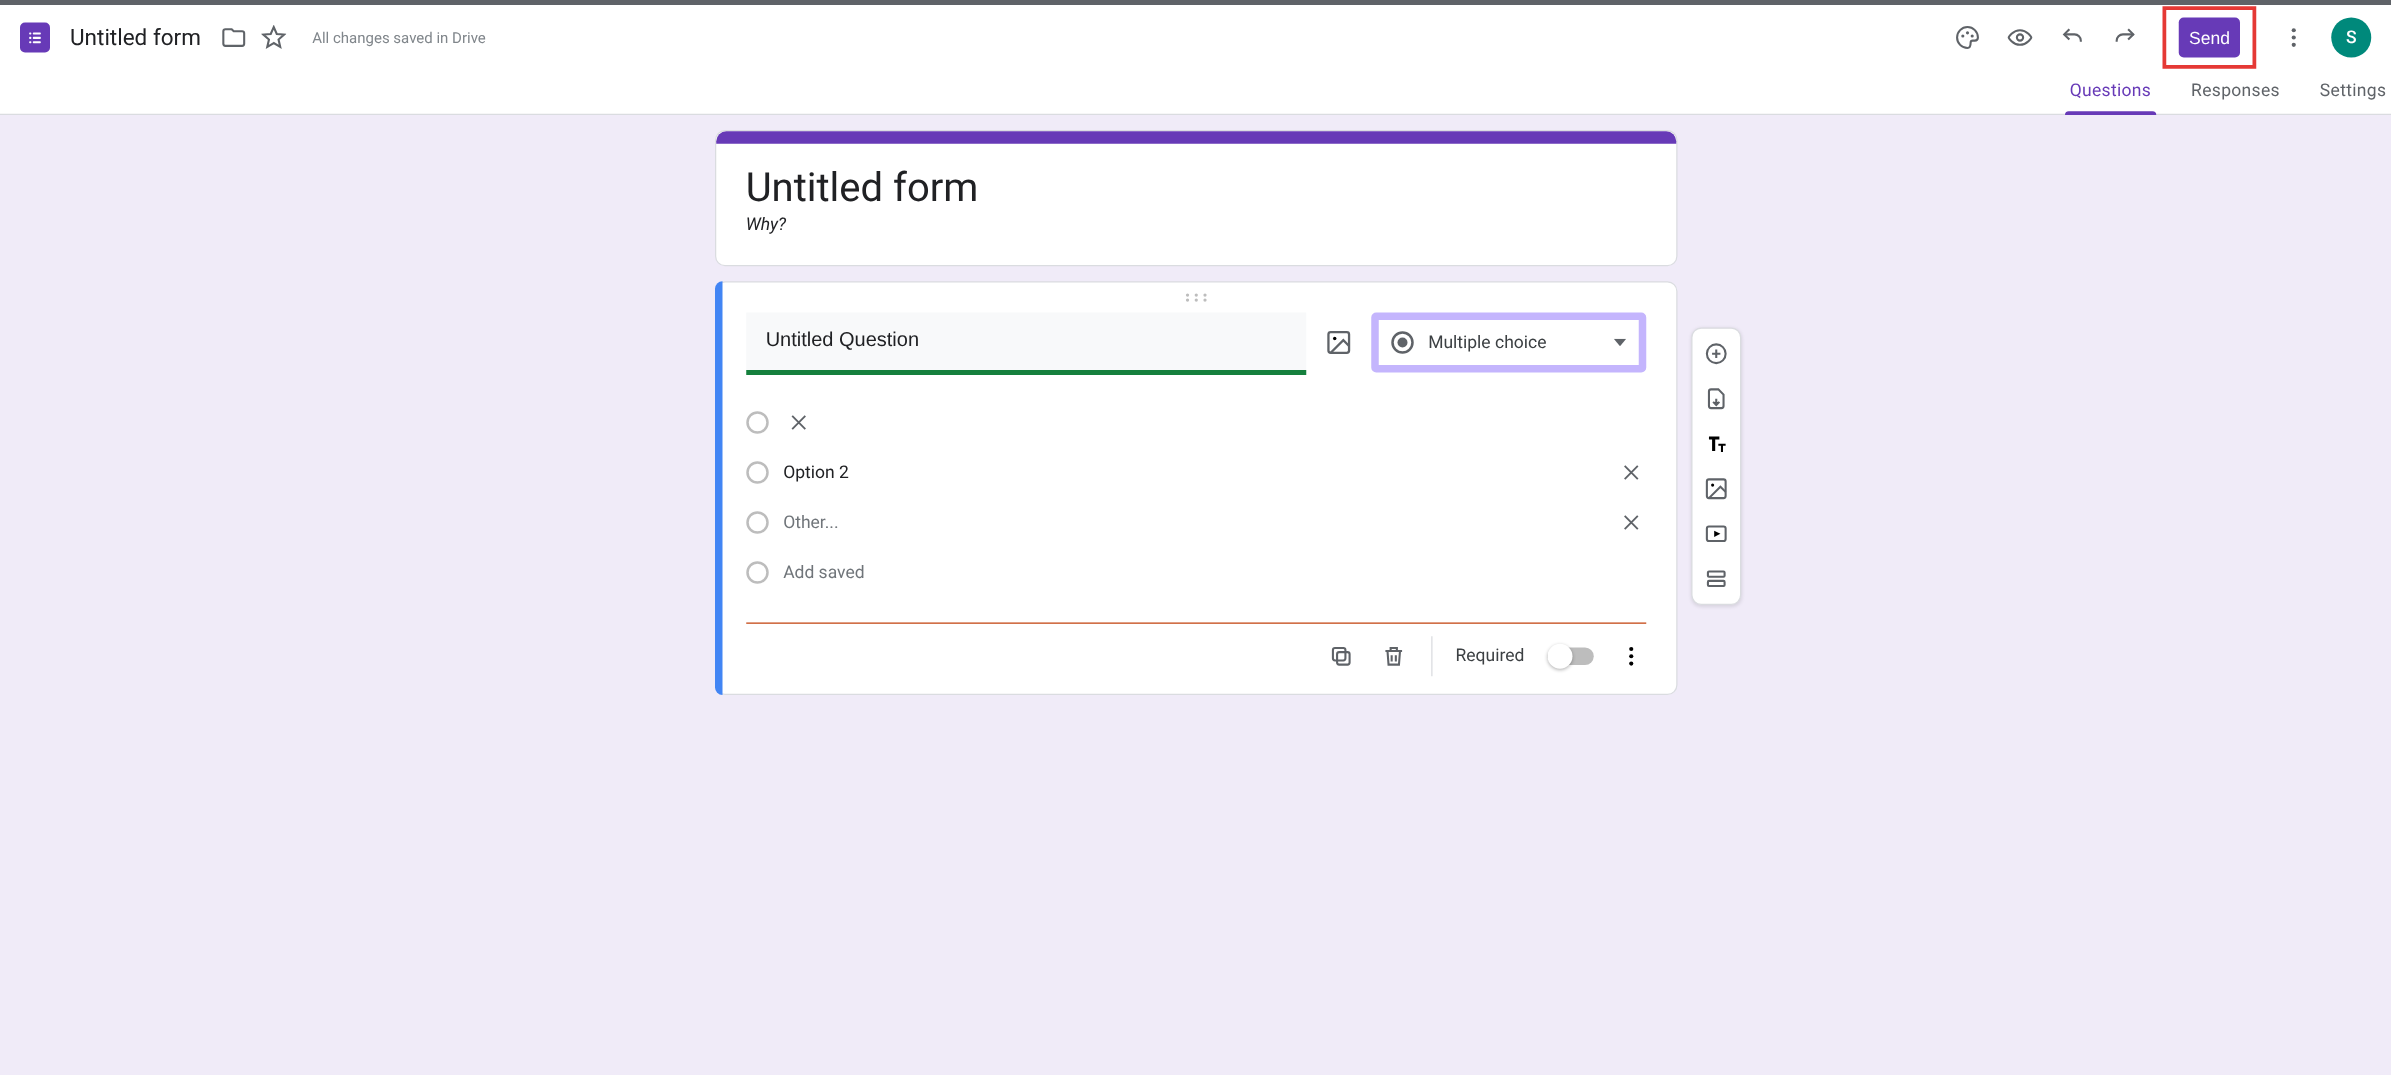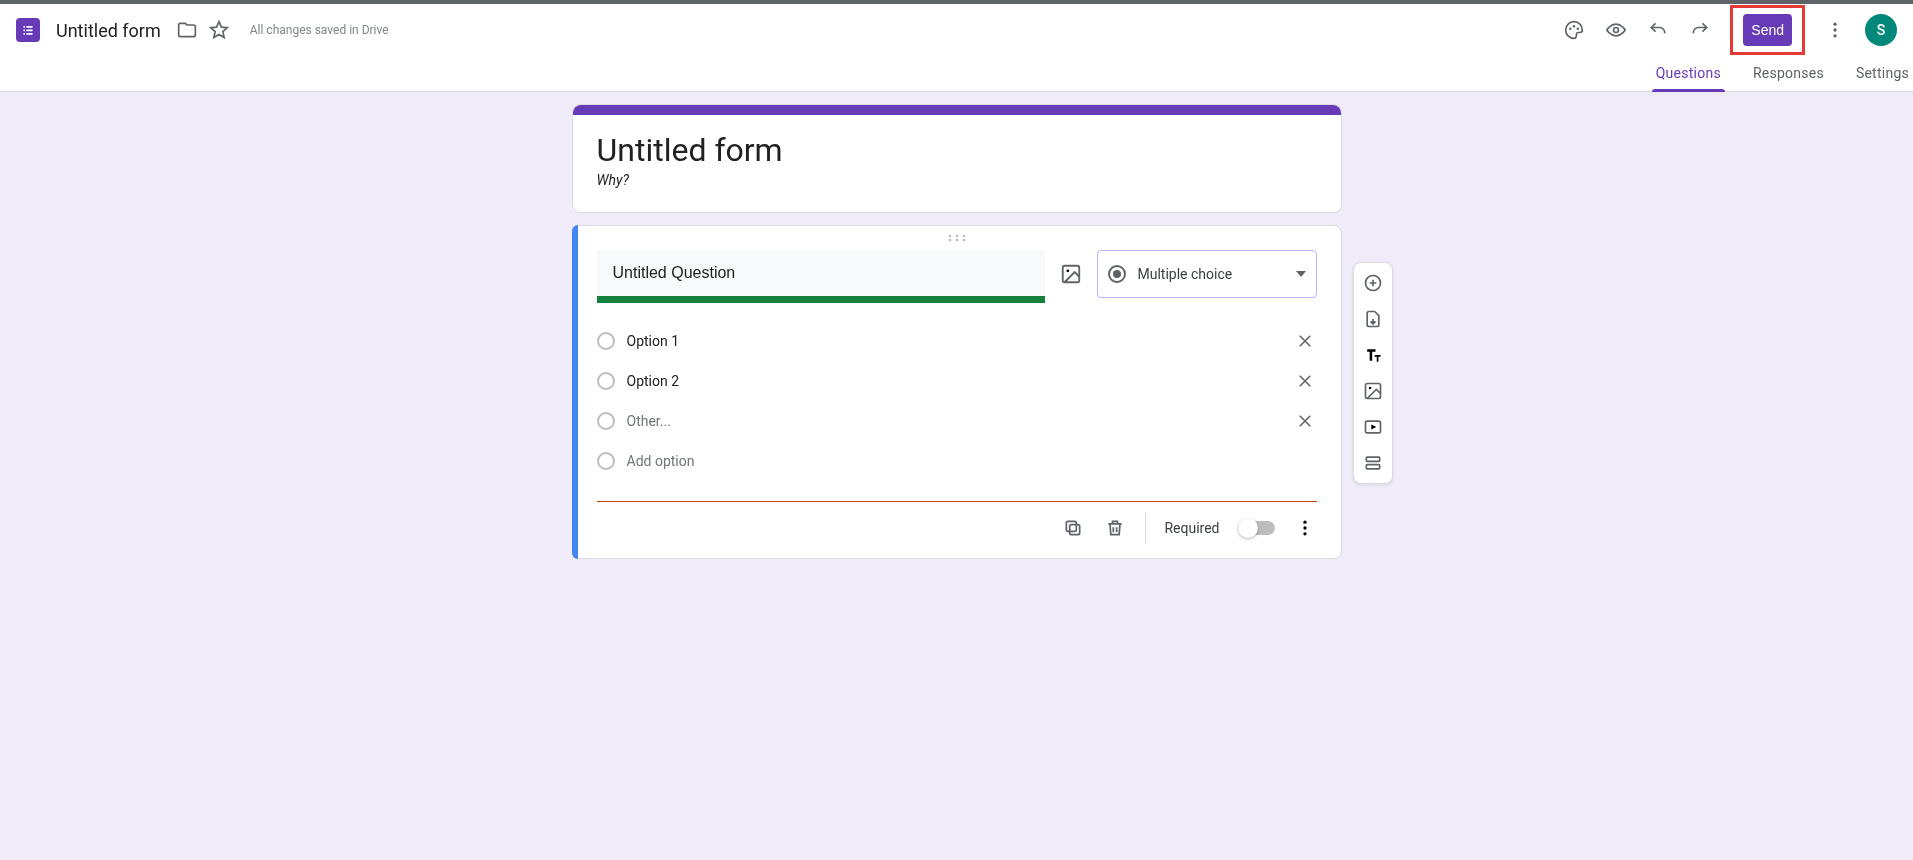--- a/index.html
+++ b/index.html
@@ -25,23 +25,23 @@
   .center-col { width: 770px; position: relative; }
   .card { background: #fff; border-radius: 8px; border: 1px solid #dadce0; margin-bottom: 12px; position: relative; }
   .title-card::before { content: ""; position: absolute; top: 0; left: 0; right: 0; height: 10px; background: #673ab7; border-radius: 8px 8px 0 0; }
   .title-card { padding: 22px 24px 24px; }
   .form-title { font-size: 32px; font-weight: 400; color: #202124; margin-top: 4px; }
   .form-desc { font-size: 14px; color: #202124; margin-top: 3px; font-style: italic; }
   .q-card { padding: 0 24px 6px; }
   .q-card::before { content: ""; position: absolute; top: -1px; bottom: -1px; left: -1px; width: 6px; background: #4285f4; border-radius: 8px 0 0 8px; }
   .drag-handle { height: 24px; display: flex; align-items: center; justify-content: center; color: #b0b0b0; cursor: grab; }
   .q-row { display: flex; align-items: flex-start; gap: 14px; }
-  .q-input { flex: 1; background: #f8f9fa; border: none; border-bottom: 7px solid #15803d; padding: 14px 16px; font-size: 16px; color: #202124; outline: none; }
+  .q-input { flex: 1; background: #f8f9fa; border: none; border-bottom: 4px solid #15803d; padding: 14px 16px; font-size: 16px; color: #202124; outline: none; }
   .img-btn { width: 24px; height: 24px; color: #5f6368; display:flex; align-items:center; justify-content:center; margin-top: 12px; cursor:pointer;}
-  .type-dd { border: 1px solid #c4b5fd; border-radius: 4px; width: 220px; height: 48px; display: flex; align-items: center; padding: 15px 10px; gap: 12px; cursor: pointer; }
+  .type-dd { border: 6px solid #c4b5fd; border-radius: 4px; width: 220px; height: 48px; display: flex; align-items: center; padding: 15px 10px; gap: 12px; cursor: pointer; }
   .type-dd .dd-radio { width:18px;height:18px;border:2px solid #5f6368;border-radius:50%;position:relative;}
   .type-dd .dd-radio::after{content:"";position:absolute;inset:3px;background:#5f6368;border-radius:50%;}
   .type-dd .dd-label { flex:1; font-size:14px; color:#3c4043;}
   .type-dd .dd-arrow { color:#5f6368; }
   .options { margin-top: 18px; }
   .opt-row { display: flex; align-items: center; height: 40px; gap: 12px; }
   .radio-ph { width: 18px; height: 18px; border: 2px solid #bdbdbd; border-radius: 50%; flex-shrink: 0; }
   .opt-text { flex: 1; font-size: 14px; color: #202124; }
   .opt-text.muted { color: #70757a; }
   .opt-del { width: 24px; height: 24px; color: #5f6368; cursor: pointer; display:flex;align-items:center;justify-content:center;}
@@ -165,21 +165,20 @@
             <svg width="10" height="6" viewBox="0 0 10 6">
                 <path d="M0 0l5 6 5-6z" fill="currentColor"></path>
               </svg>
           </span>
         </div>
       </div>
 
       <div class="options">
         <div class="opt-row">
           <span class="radio-ph"></span>
-          <span class="opt-text">Option 1</span>
           <span class="opt-del">
               <svg viewBox="0 0 24 24" width="18" height="18">
                 <path stroke="currentColor" stroke-width="2" d="M5 5l14 14M19 5L5 19"></path>
               </svg>
             </span>
         </div>
         <div class="opt-row">
           <span class="radio-ph"></span>
           <span class="opt-text">Option 2</span>
           <span class="opt-del">
@@ -192,21 +191,21 @@
           <span class="radio-ph"></span>
           <span class="opt-text muted">Other...</span>
           <span class="opt-del">
               <svg viewBox="0 0 24 24" width="18" height="18">
                 <path stroke="currentColor" stroke-width="2" d="M5 5l14 14M19 5L5 19"></path>
               </svg>
             </span>
         </div>
         <div class="opt-row">
           <span class="radio-ph"></span>
-          <span class="opt-text muted">Add option</span>
+          <span class="opt-text muted">Add saved</span>
         </div>
       </div>
 
       <div class="q-footer">
         <div class="ftr-icon">
           <svg viewBox="0 0 24 24" width="20" height="20">
               <rect x="8" y="8" width="12" height="12" rx="2" fill="none" stroke="currentColor" stroke-width="2"></rect>
               <rect x="4" y="4" width="12" height="12" rx="2" fill="none" stroke="currentColor" stroke-width="2"></rect>
             </svg>
         </div>

